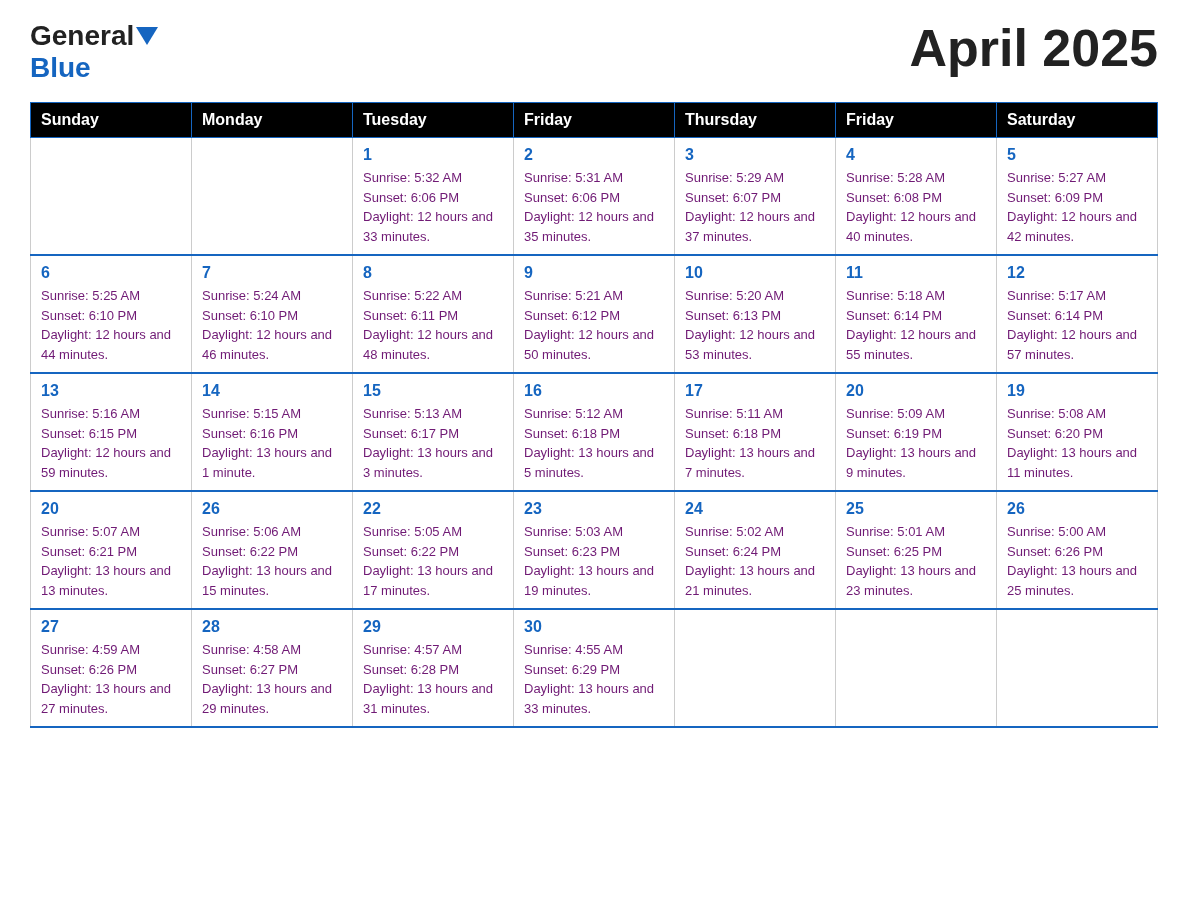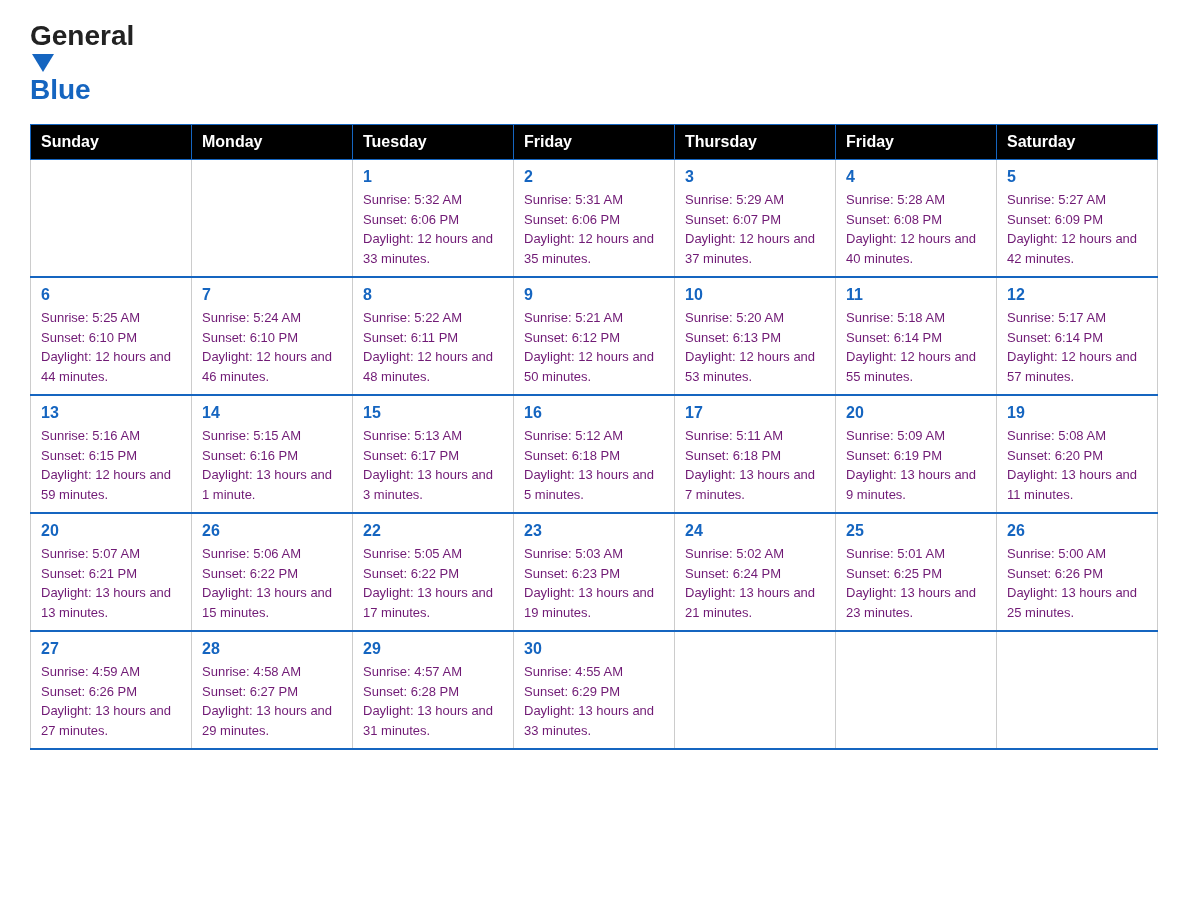--- a/index.html
+++ b/index.html
@@ -68,22 +68,22 @@
       line-height: 1.5;
     }
     .empty-cell {
       background: #fff;
     }
     .calendar tbody tr {
       border-bottom: 2px solid #1565c0;
     }
     .logo-row {
       display: flex;
-      flex-direction: column;
-      align-items: flex-start;
+      flex-direction: row;
+      align-items: center;
     }
     .logo-general {
       font-size: 28px;
       font-weight: bold;
       color: #222;
     }
     .logo-blue-text {
       font-size: 28px;
       font-weight: bold;
       color: #1565c0;
@@ -108,20 +108,21 @@
         <svg width="22" height="18" viewBox="0 0 22 18">
           <polygon points="0,0 22,0 11,18" fill="#1565c0"></polygon>
         </svg>
       </span>
     </div>
     <div>
       <span class="logo-blue-text">Blue</span>
     </div>
   </div>
   <div class="title-block">
+    <h1>April 2025</h1>
   </div>
 </div>
 
 <table class="calendar">
   <thead>
     <tr>
     <th>Sunday</th>
         <th>Monday</th>
         <th>Tuesday</th>
         <th>Friday</th>

